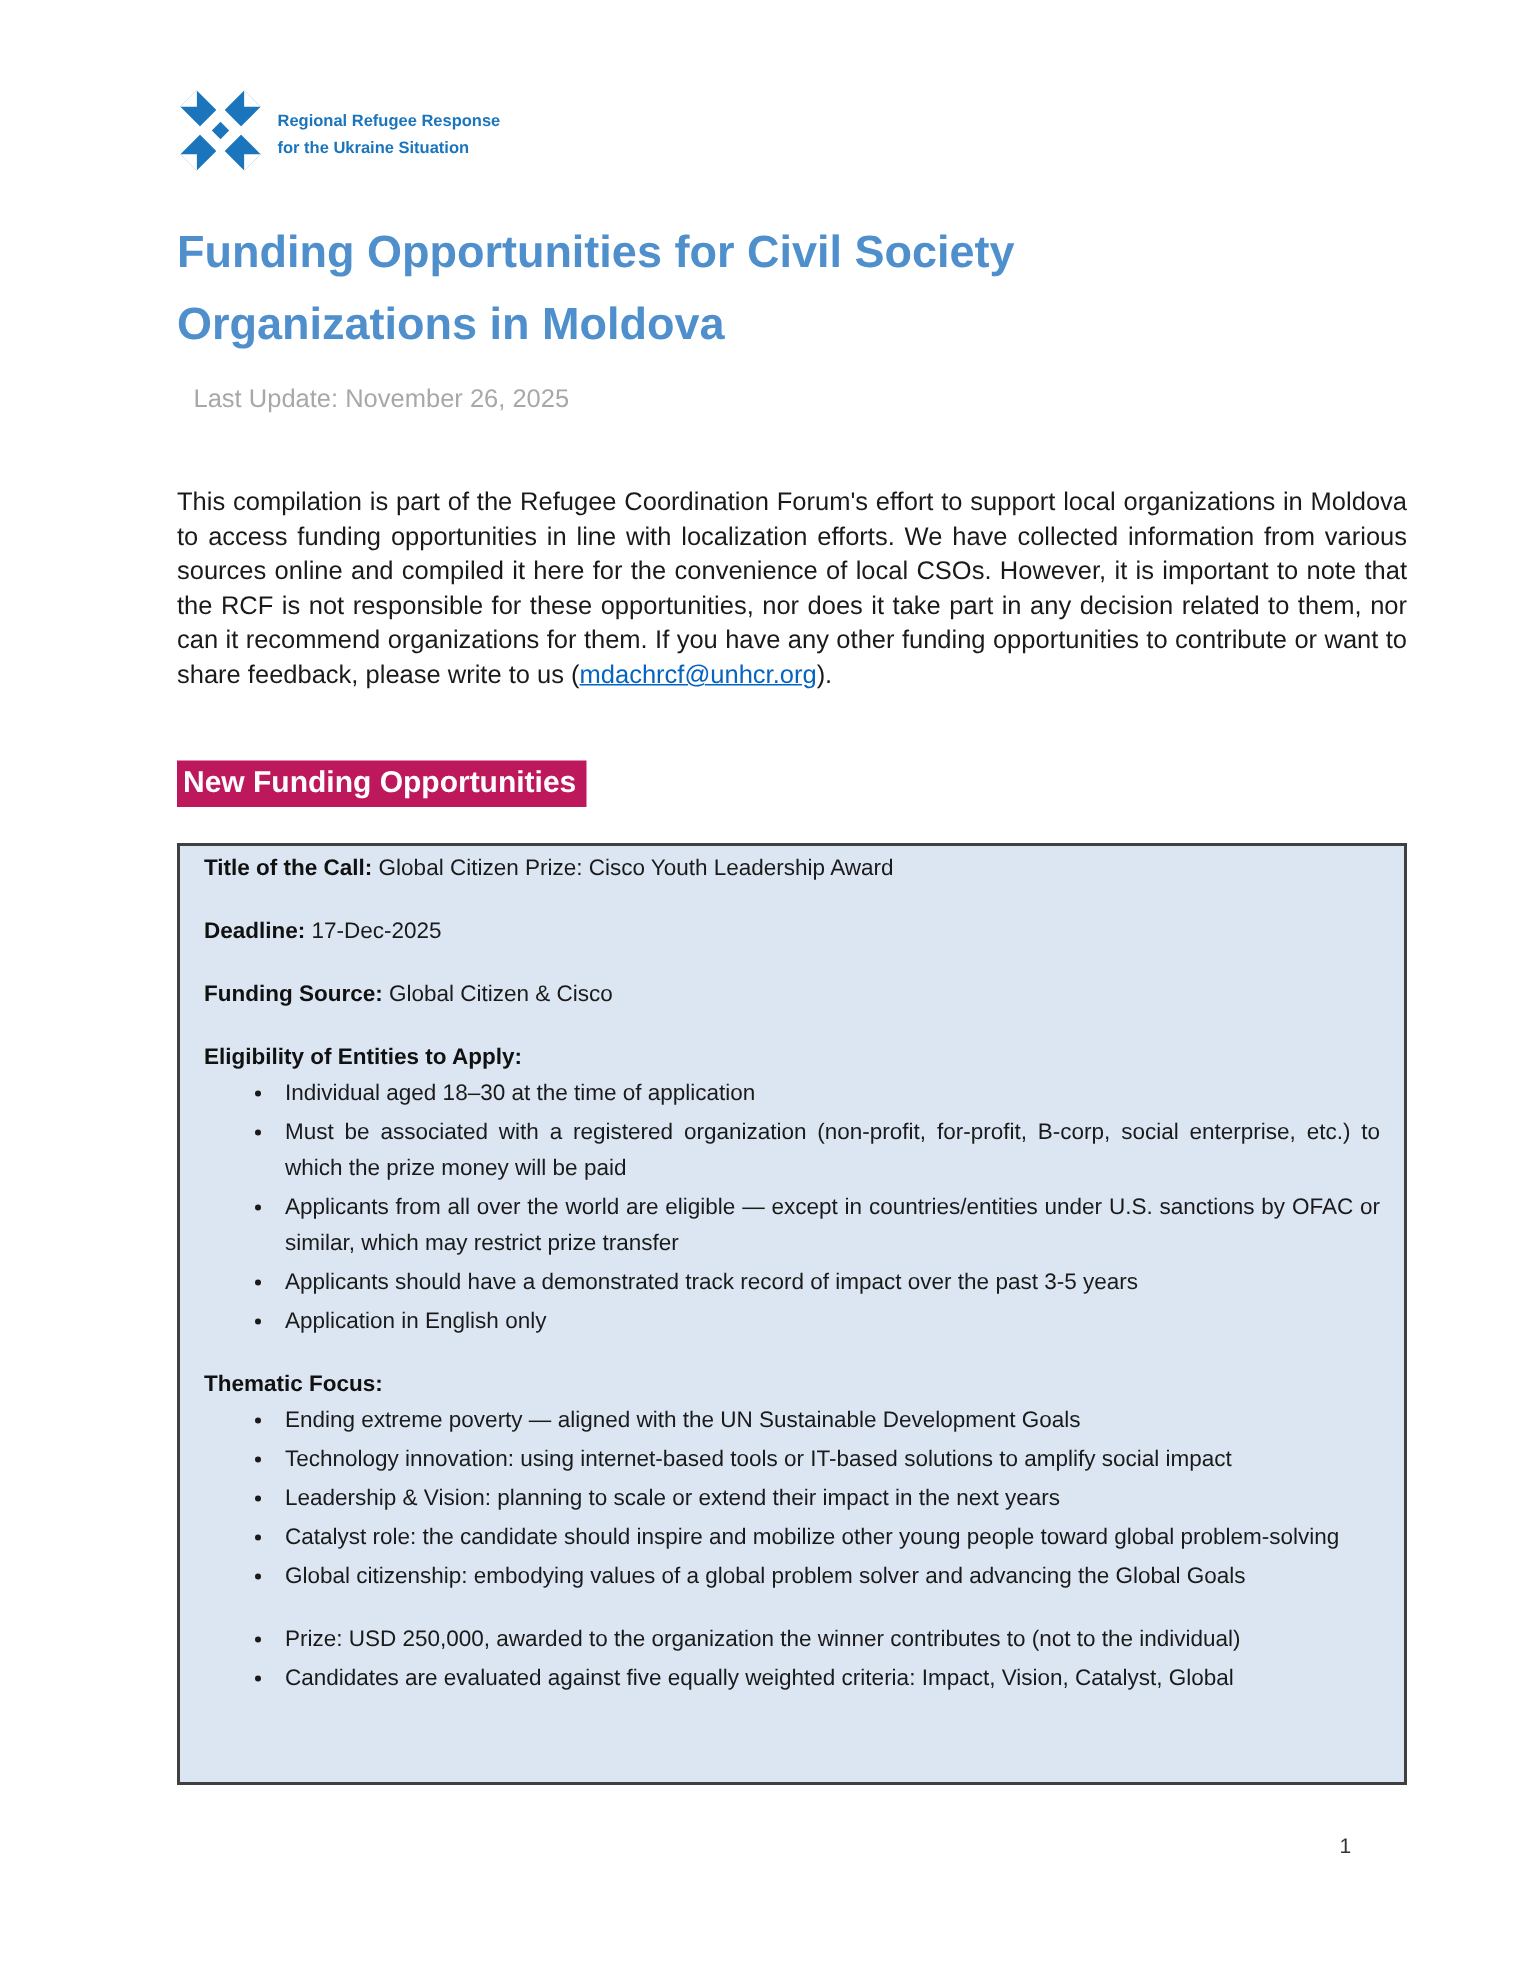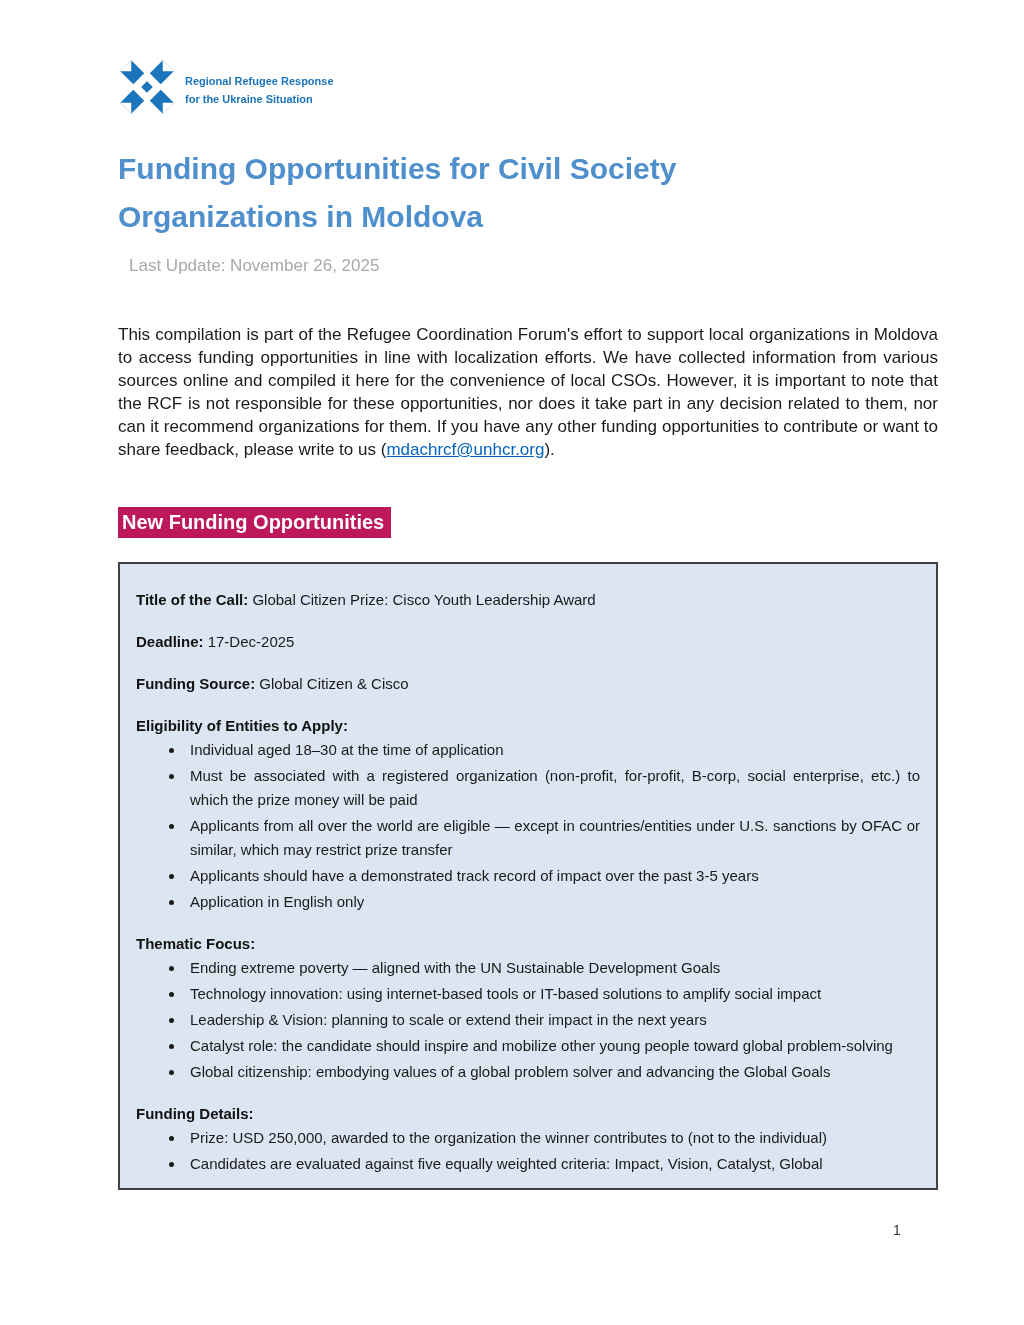--- a/index.html
+++ b/index.html
@@ -72,21 +72,21 @@
     line-height: 26px;
     padding: 2px 7px 3px 4px;
   }
   
   .call-box {
     margin-top: 24px;
     width: 820px;
     height: 628px;
     background: #DCE6F2;
     border: 2px solid #404040;
-    padding: 24px 16px;
+    padding: 3px 16px;
     overflow: hidden;
     font-size: 15px;
     line-height: 24px;
   }
   .call-box .row { margin-bottom: 18px; }
   .call-box .lbl { font-weight: bold; color: #111; }
   .call-box ul {
     list-style: disc;
     padding-left: 49px;
     margin: 0 0 18px 0;
@@ -171,21 +171,20 @@
 
       <div class="lbl">Thematic Focus:</div>
       <ul>
         <li>Ending extreme poverty — aligned with the UN Sustainable Development Goals</li>
         <li>Technology innovation: using internet-based tools or IT-based solutions to amplify social impact</li>
         <li>Leadership &amp; Vision: planning to scale or extend their impact in the next years</li>
         <li>Catalyst role: the candidate should inspire and mobilize other young people toward global problem-solving</li>
         <li>Global citizenship: embodying values of a global problem solver and advancing the Global Goals</li>
       </ul>
 
-      <div class="lbl">Funding Details:</div>
       <ul>
         <li>Prize: USD 250,000, awarded to the organization the winner contributes to (not to the individual)</li>
         <li>Candidates are evaluated against five equally weighted criteria: Impact, Vision, Catalyst, Global</li>
       </ul>
     </div>
   </div>
 
   <div class="page-number">1</div>
 </div>
 

